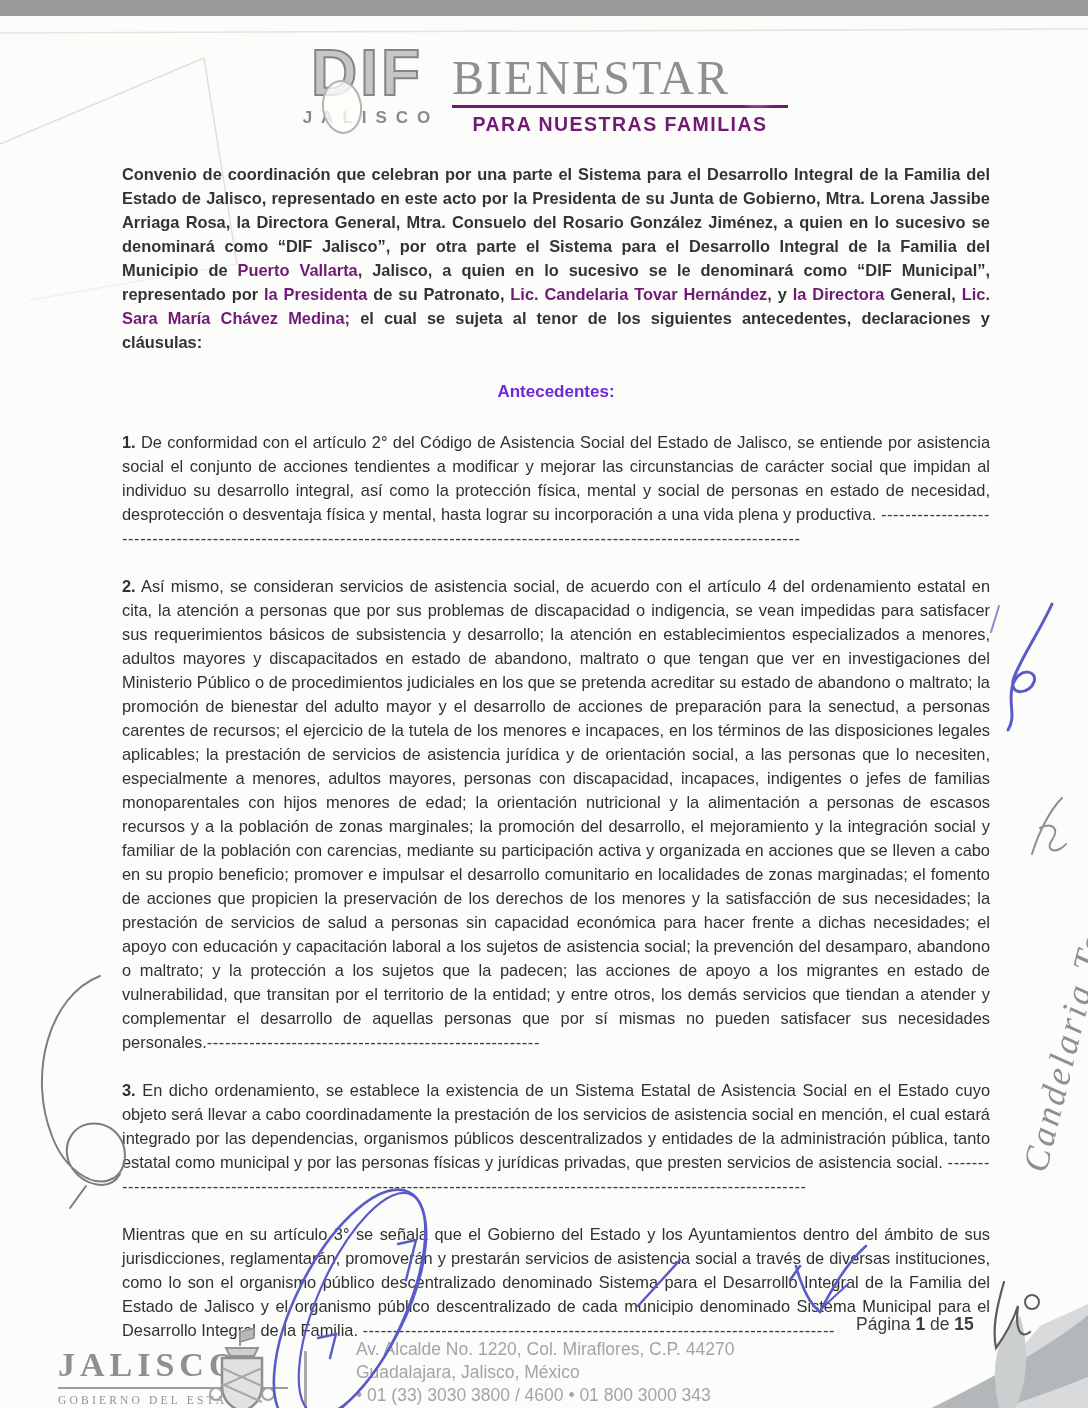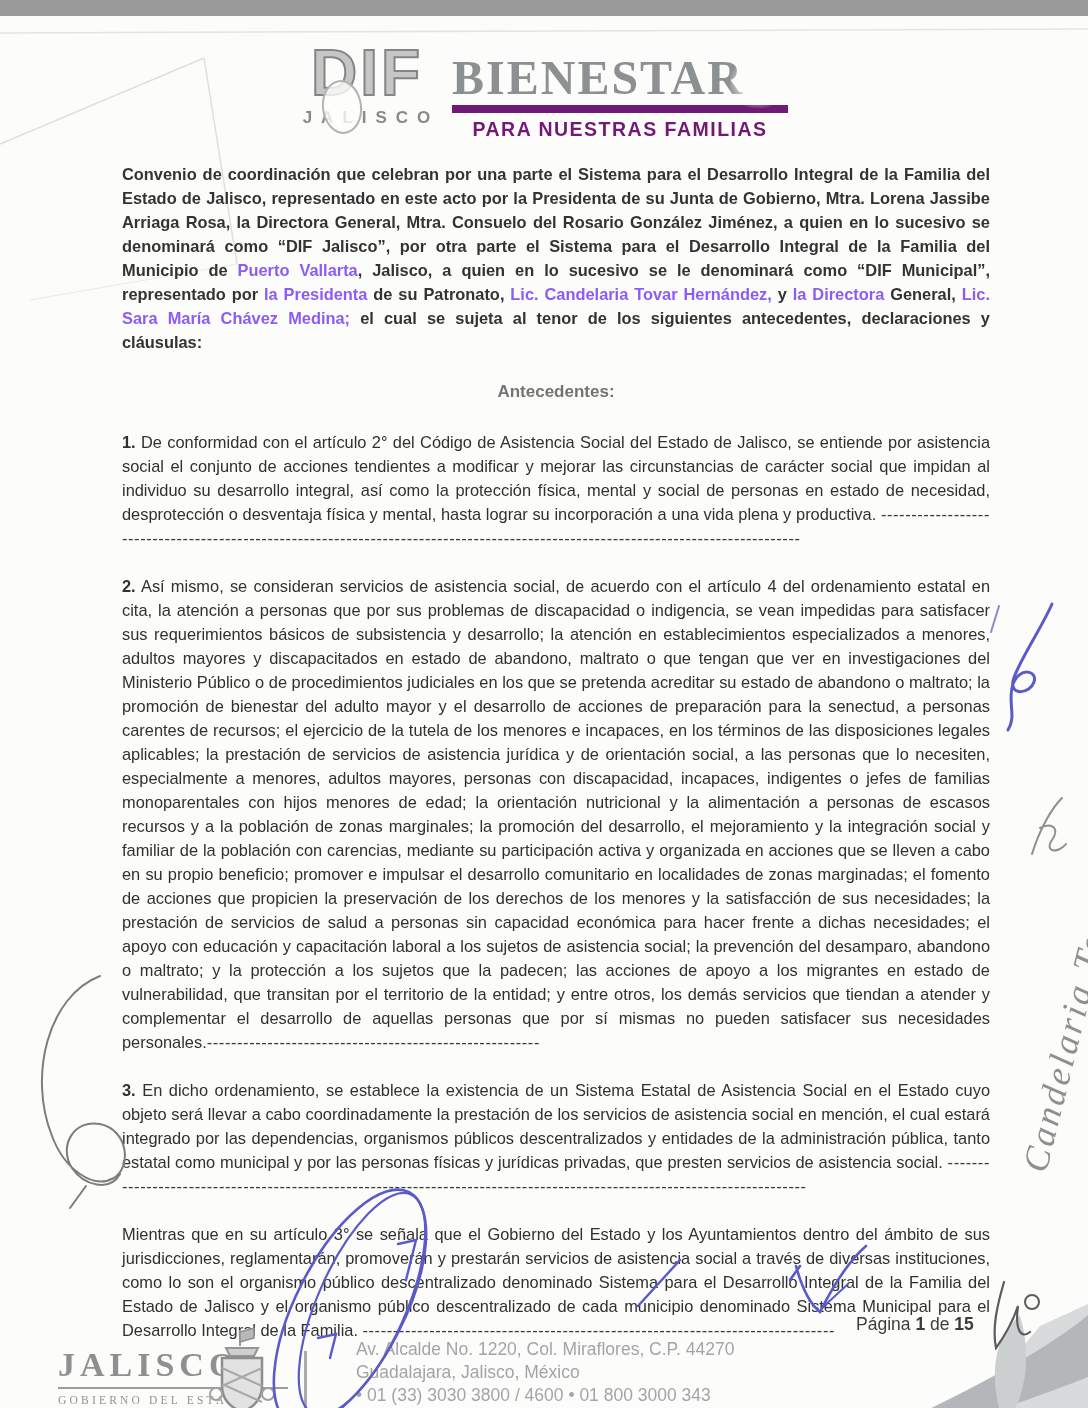--- a/index.html
+++ b/index.html
@@ -7,31 +7,31 @@
         font-family:"Liberation Sans",sans-serif;color:#2e2e2e;overflow:hidden;}
   svg.fold{position:absolute;left:0;top:0;z-index:1;}
   .header{position:absolute;left:0;top:0;width:100%;height:150px;z-index:2;}
   .dif-logo{position:absolute;left:292px;top:28px;width:150px;text-align:center;}
   .dif-word{font-size:64px;font-weight:800;line-height:.92;color:#c6c6c6;
             -webkit-text-stroke:2px #858585;letter-spacing:3px;}
   .dif-egg{position:absolute;left:30px;top:36px;width:36px;height:50px;border:2px solid #b3b3b3;
            border-radius:50%;background:rgba(252,252,250,.8);transform:rotate(-7deg);}
   .dif-sub{font-size:17px;font-weight:700;letter-spacing:9px;color:#8a8a8a;margin-top:5px;padding-left:8px;}
   .bien-logo{position:absolute;left:452px;top:38px;width:336px;}
-  .bien-title{font-family:"Liberation Serif",serif;font-size:48px;font-weight:700;color:#8d9093;
-              letter-spacing:2px;line-height:1.02;border-bottom:8px solid #701a75;padding-bottom:2px;}
+  .bien-title{font-family:"Liberation Serif",serif;font-size:48px;font-weight:400;color:#8d9093;
+              letter-spacing:2px;line-height:1.02;border-bottom:3px solid #701a75;padding-bottom:2px;}
   .bien-fade{position:absolute;right:2px;top:4px;width:56px;height:50px;
              background:radial-gradient(ellipse at center,rgba(252,252,250,.95) 30%,rgba(252,252,250,0) 75%);}
   .bien-sub{font-size:19.5px;font-weight:700;color:#701a75;letter-spacing:1.5px;margin-top:5px;text-align:center;}
   .content{position:absolute;left:122px;top:146px;width:868px;z-index:2;
            font-size:16.4px;line-height:24px;text-align:justify;}
   .doc-ref{text-align:right;font-weight:700;font-size:17px;color:#252525;margin-bottom:11px;}
   .intro{margin:0 0 8px;font-weight:700;color:#333;}
-  .faded{color:#8b5cf6;}
-  .heading{text-align:center;font-size:17px;font-weight:700;color:#737373;margin:26px 0;}
+  .faded{color:#701a75;}
+  .heading{text-align:center;font-size:17px;font-weight:700;color:#6d28d9;margin:26px 0;}
   .body-p{margin:0 0 24px;color:#303030;}
   .num{font-weight:700;}
   .dashes{word-break:break-all;letter-spacing:.6px;color:#3a3a3a;}
   svg.leaves{position:absolute;right:0;bottom:0;z-index:2;}
   .footer{position:absolute;left:0;top:1280px;width:100%;height:128px;z-index:3;}
   .jal-logo{position:absolute;left:58px;top:50px;width:230px;}
   .jal-title{font-family:"Liberation Serif",serif;font-size:34px;font-weight:700;color:#8f8f8f;
              letter-spacing:5px;border-bottom:2px solid #9d9d9d;padding-bottom:3px;}
   .jal-sub{font-family:"Liberation Serif",serif;font-size:11.5px;letter-spacing:3.2px;color:#929292;margin-top:5px;}
   .emblem{position:absolute;left:200px;top:32px;}

